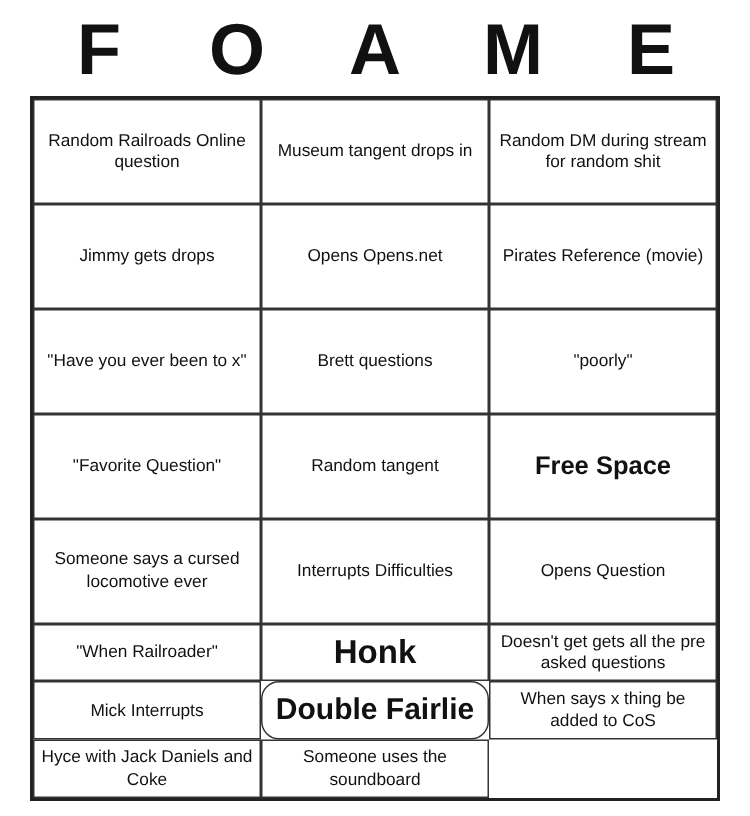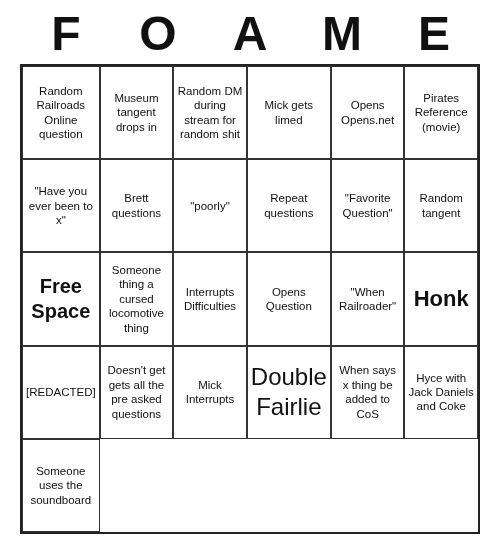--- a/index.html
+++ b/index.html
@@ -23,80 +23,79 @@
     .bingo-title-letter {
       font-size: 48px;
       font-weight: bold;
       color: #111;
       width: 84px;
       text-align: center;
       line-height: 1;
     }
     .bingo-grid {
       display: grid;
-      grid-template-columns: repeat(6, 1fr);
+      grid-template-columns: repeat(3, 1fr);
       grid-template-rows: repeat(5, 1fr);
       width: 460px;
       height: 470px;
       border: 2px solid #222;
     }
     .bingo-cell {
       border: 1.5px solid #333;
       display: flex;
       align-items: center;
       justify-content: center;
       text-align: center;
       padding: 4px 3px;
       font-size: 11.5px;
       color: #111;
       line-height: 1.25;
     }
     .bingo-cell.free-space {
-      font-size: 20px;
+      font-size: 17px;
       font-weight: bold;
     }
     .bingo-cell.large-text {
       font-size: 22px;
       font-weight: bold;
     }
     .bingo-cell.double-fairlie {
-      font-size: 24px;
-      font-weight: normal;
+      font-size: 20px;
+      font-weight: bold;
+      border-radius: 12px;
     }
   </style>
 </head>
 <body>
 
 <div class="bingo-title">
 <span class="bingo-title-letter">F</span>
     <span class="bingo-title-letter">O</span>
     <span class="bingo-title-letter">A</span>
     <span class="bingo-title-letter">M</span>
     <span class="bingo-title-letter">E</span>
   </div>
 
 <div class="bingo-grid">
 <div class="bingo-cell">Random Railroads Online question</div>
     <div class="bingo-cell">Museum tangent drops in</div>
     <div class="bingo-cell">Random DM during stream for random shit</div>
-    <div class="bingo-cell">Mick gets limed</div>
+    <div class="bingo-cell">Jimmy gets drops</div>
     <div class="bingo-cell">Opens Opens.net</div>
     <div class="bingo-cell">Pirates Reference (movie)</div>
     <div class="bingo-cell">"Have you ever been to x"</div>
     <div class="bingo-cell">Brett questions</div>
     <div class="bingo-cell">"poorly"</div>
-    <div class="bingo-cell">Repeat questions</div>
     <div class="bingo-cell">"Favorite Question"</div>
     <div class="bingo-cell">Random tangent</div>
     <div class="bingo-cell free-space">Free Space</div>
-    <div class="bingo-cell">Someone thing a cursed locomotive thing</div>
+    <div class="bingo-cell">Someone says a cursed locomotive ever</div>
     <div class="bingo-cell">Interrupts Difficulties</div>
     <div class="bingo-cell">Opens Question</div>
     <div class="bingo-cell">"When Railroader"</div>
     <div class="bingo-cell large-text">Honk</div>
-    <div class="bingo-cell">[REDACTED]</div>
     <div class="bingo-cell">Doesn't get gets all the pre asked questions</div>
     <div class="bingo-cell">Mick Interrupts</div>
     <div class="bingo-cell double-fairlie">Double Fairlie</div>
     <div class="bingo-cell">When says x thing be added to CoS</div>
     <div class="bingo-cell">Hyce with Jack Daniels and Coke</div>
     <div class="bingo-cell">Someone uses the soundboard</div>
   </div>
 
 </body></html>

